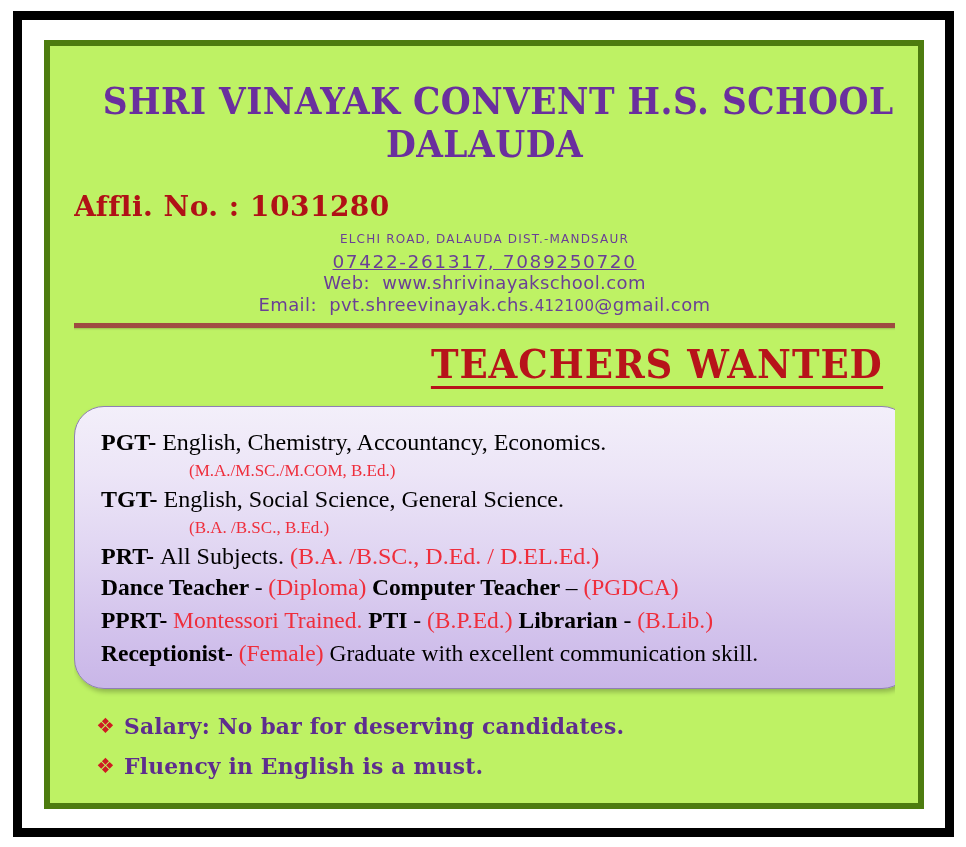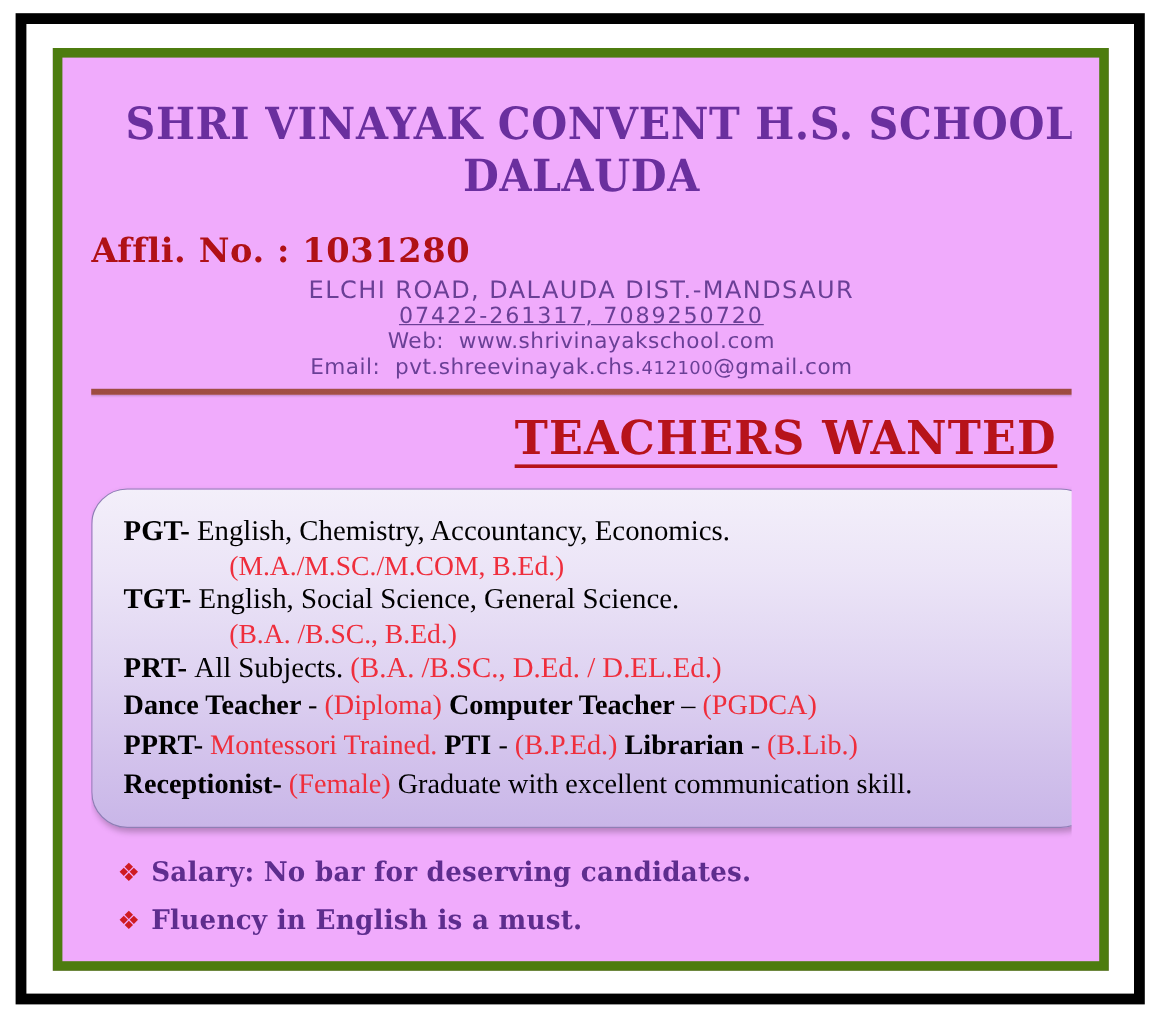--- a/index.html
+++ b/index.html
@@ -31,23 +31,23 @@
     border: 9px solid #000000;
     box-sizing: border-box;
     background: #ffffff;
   }
   #frame-inner {
     position: absolute;
     left: 22px;
     top: 20px;
     right: 21px;
     bottom: 19px;
-    border: 8px solid #4d7c0f;
-    box-sizing: border-box;
-    background: #f0abfc;
+    border: 6px solid #4d7c0f;
+    box-sizing: border-box;
+    background: #bef264;
   }
 
   
   #content {
     position: absolute;
     left: 24px;
     top: 22px;
     right: 23px;
     bottom: 21px;
     box-sizing: border-box;
@@ -127,21 +127,21 @@
   
   .addr {
     text-align: center;
     color: #6a3f96;
     font-family: "DejaVu Sans", sans-serif;
     font-size: 18px;
     line-height: 21.5px;
     letter-spacing: 0.4px;
     margin-top: 5px;
   }
-  .addr .line1 { letter-spacing: 1.2px; font-size: 20px; }
+  .addr .line1 { letter-spacing: 1.2px; font-size: 12px; }
   .addr .line2 { letter-spacing: 1.6px; font-size: 18.5px; text-decoration: underline; }
   .addr .small-digits { font-size: 15px; }
 
   
   .divider {
     height: 5px;
     background: linear-gradient(to right, #9d4b40 0%, #a8544a 50%, #9d4b40 100%);
     margin: 6px -24px 0 -24px;
     box-shadow: 0 1px 2px rgba(0,0,0,0.2);
   }
@@ -189,21 +189,21 @@
     white-space: nowrap;
   }
   .job-line .role {
     font-weight: bold;
   }
   .qual {
     color: #ef2e3c;
   }
   .qual-indent {
     font-family: "Liberation Serif", serif;
-    font-size: 23px;
+    font-size: 17px;
     line-height: 27px;
     color: #ef2e3c;
     padding-left: 88px;
     white-space: nowrap;
   }
   .job-line.compact {
     font-size: 23.5px;
     line-height: 33px;
   }
 

